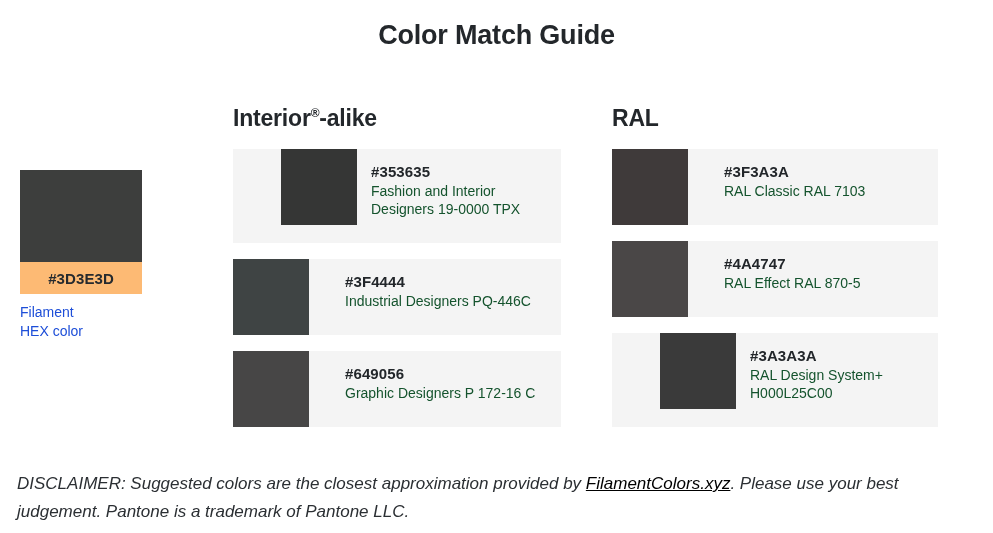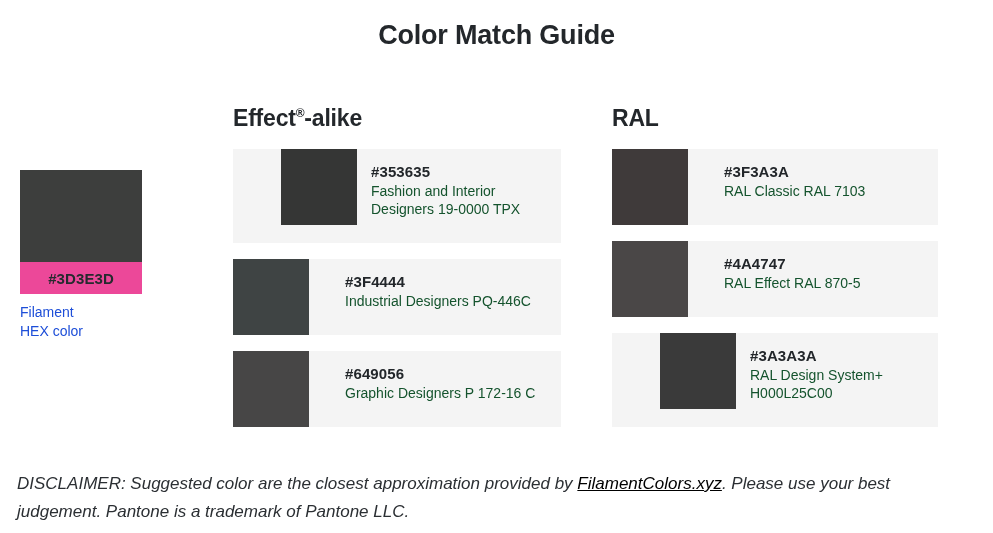--- a/index.html
+++ b/index.html
@@ -37,21 +37,21 @@
     width: 122px;
   }
   .filament-swatch {
     width: 122px;
     height: 92px;
     background: #3D3E3D;
   }
   .filament-hex-band {
     width: 122px;
     height: 32px;
-    background: #ec4899;
+    background: #fdba74;
     display: flex;
     align-items: center;
     justify-content: center;
   }
   .filament-hex {
     font-size: 15px;
     font-weight: bold;
     color: #262a2e;
     letter-spacing: 0.1px;
   }
@@ -149,21 +149,21 @@
     <span class="filament-hex">#3D3E3D</span>
   </div>
   <div class="filament-caption">
     <div>Filament</div>
     <div>HEX color</div>
   </div>
 </div>
 
 <div class="match-col pantone">
   <div class="col-heading">
-    <span>Effect</span><sup>®</sup><span>-alike</span>
+    <span>Interior</span><sup>®</sup><span>-alike</span>
   </div>
 
   <div class="match-card tall">
     <span class="swatch" style="background: rgb(53, 54, 53);"></span>
     <div class="info">
       <div class="hex">#353635</div>
       <div class="desc">Fashion and Interior
 Designers 19-0000 TPX</div>
     </div>
   </div>
@@ -210,14 +210,14 @@
     <span class="swatch" style="background: rgb(58, 58, 58);"></span>
     <div class="info">
       <div class="hex">#3A3A3A</div>
       <div class="desc">RAL Design System+
 H000L25C00</div>
     </div>
   </div>
 </div>
 
 <div class="disclaimer">
-  <span>DISCLAIMER: Suggested color are the closest approximation provided by </span><a href="#" style="color: #000000;">FilamentColors.xyz</a><span>. Please use your best judgement. Pantone is a trademark of Pantone LLC.</span>
+  <span>DISCLAIMER: Suggested colors are the closest approximation provided by </span><a href="#" style="color: #000000;">FilamentColors.xyz</a><span>. Please use your best judgement. Pantone is a trademark of Pantone LLC.</span>
 </div>
 
 </body></html>

